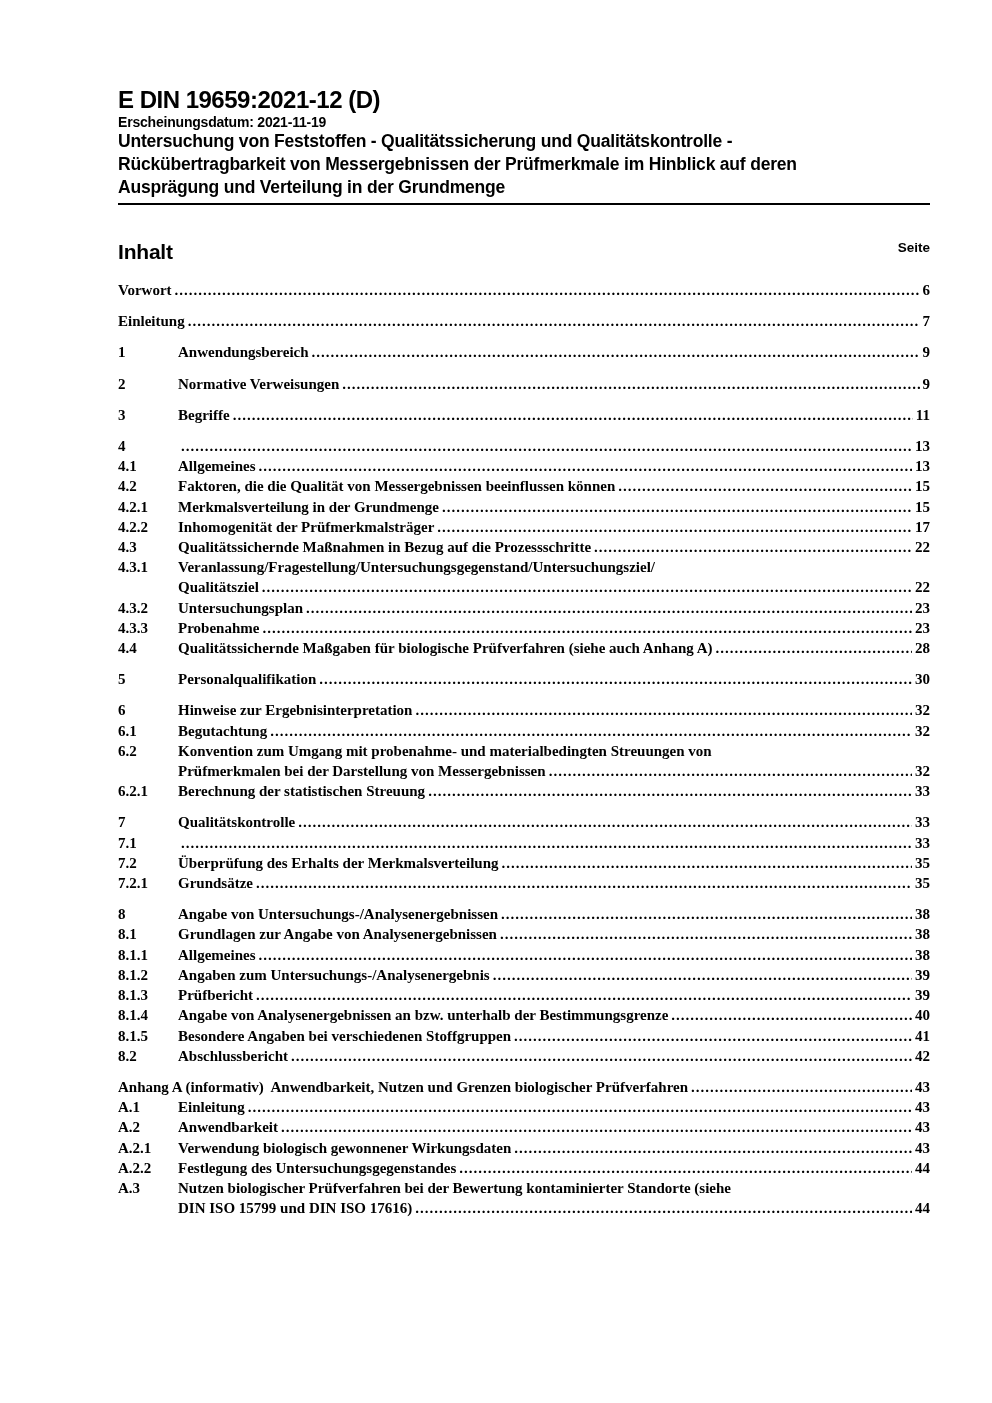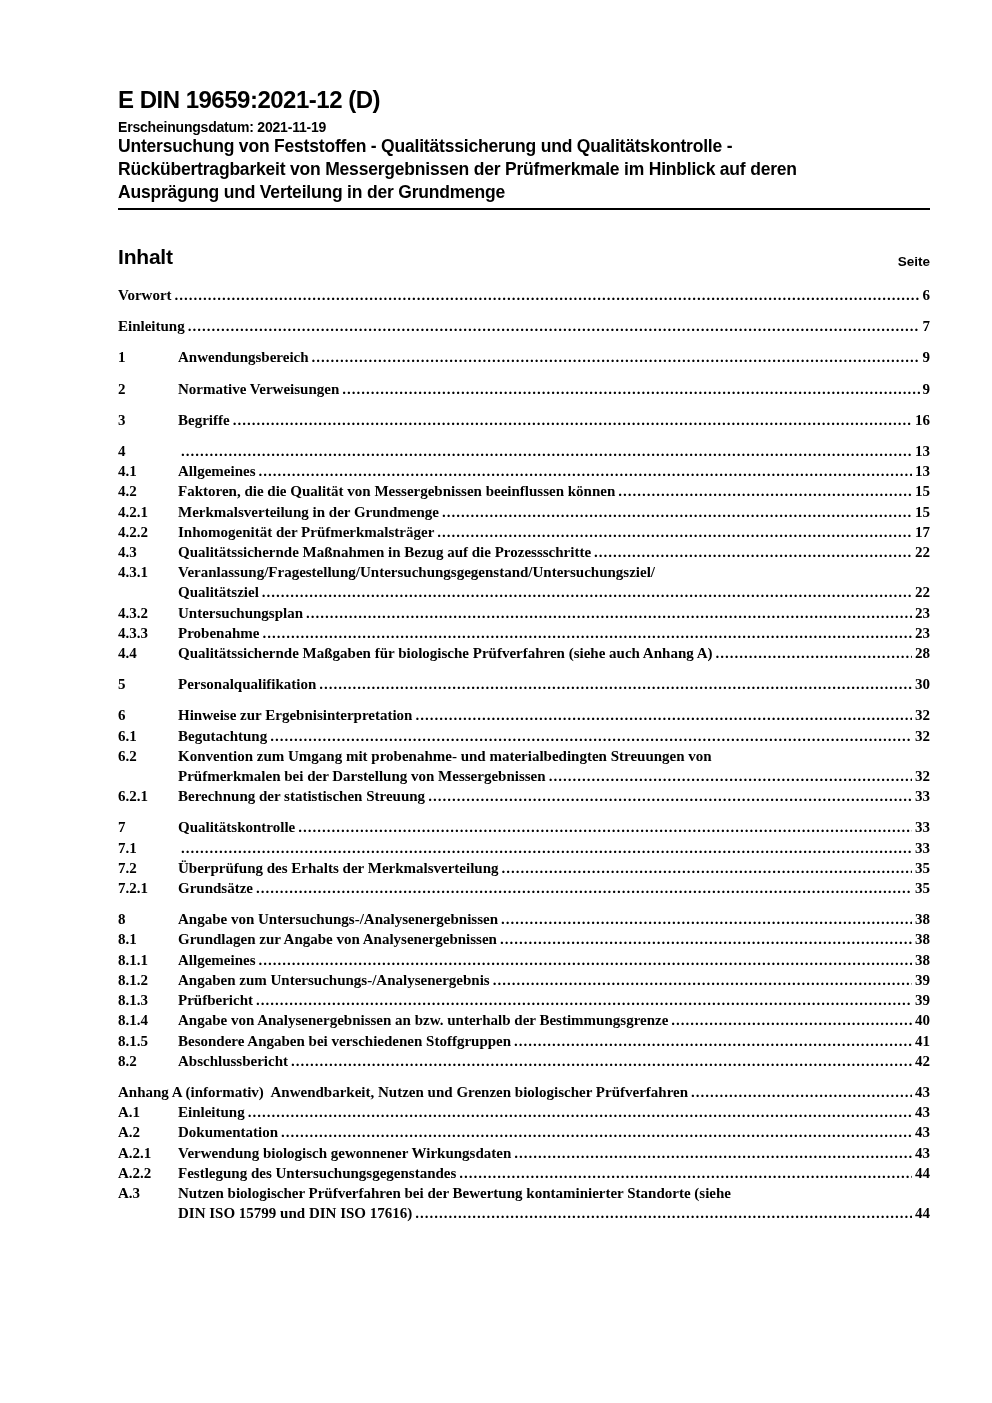--- a/index.html
+++ b/index.html
@@ -18,39 +18,38 @@
     font-family: "Liberation Sans", sans-serif;
     font-weight: 700;
     font-size: 24px;
     line-height: 28px;
     letter-spacing: -0.5px;
   }
   .publish-date {
     font-family: "Liberation Sans", sans-serif;
     font-weight: 700;
     font-size: 14px;
-    margin-top: 5px;
     letter-spacing: -0.2px;
   }
   .doc-title {
     font-family: "Liberation Sans", sans-serif;
     font-weight: 700;
     font-size: 17.5px;
     line-height: 23px;
     letter-spacing: -0.2px;
   }
   .title-divider {
     border: none;
     border-top: 2px solid #000000;
     margin-top: 4px;
   }
   .toc-header {
     display: flex;
     justify-content: space-between;
-    align-items: flex-end;
+    align-items: flex-start;
     margin-top: 35px;
   }
   .toc-heading {
     font-family: "Liberation Sans", sans-serif;
     font-weight: 700;
     font-size: 21px;
     letter-spacing: -0.2px;
   }
   .seite-label {
     font-family: "Liberation Sans", sans-serif;
@@ -135,21 +134,21 @@
       <div class="toc-row group">
         <span class="toc-num">2</span>
         <span class="toc-label">Normative Verweisungen</span>
         <span class="toc-leader"></span>
         <span class="toc-page">9</span>
       </div>
       <div class="toc-row group">
         <span class="toc-num">3</span>
         <span class="toc-label">Begriffe</span>
         <span class="toc-leader"></span>
-        <span class="toc-page">16</span>
+        <span class="toc-page">11</span>
       </div>
       <div class="toc-row group">
         <span class="toc-num">4</span>
         <span class="toc-leader"></span>
         <span class="toc-page">13</span>
       </div>
       <div class="toc-row">
         <span class="toc-num">4.1</span>
         <span class="toc-label">Allgemeines</span>
         <span class="toc-leader"></span>
@@ -318,21 +317,21 @@
         <span class="toc-page">43</span>
       </div>
       <div class="toc-row">
         <span class="toc-num">A.1</span>
         <span class="toc-label">Einleitung</span>
         <span class="toc-leader"></span>
         <span class="toc-page">43</span>
       </div>
       <div class="toc-row">
         <span class="toc-num">A.2</span>
-        <span class="toc-label">Dokumentation</span>
+        <span class="toc-label">Anwendbarkeit</span>
         <span class="toc-leader"></span>
         <span class="toc-page">43</span>
       </div>
       <div class="toc-row">
         <span class="toc-num">A.2.1</span>
         <span class="toc-label">Verwendung biologisch gewonnener Wirkungsdaten</span>
         <span class="toc-leader"></span>
         <span class="toc-page">43</span>
       </div>
       <div class="toc-row">

